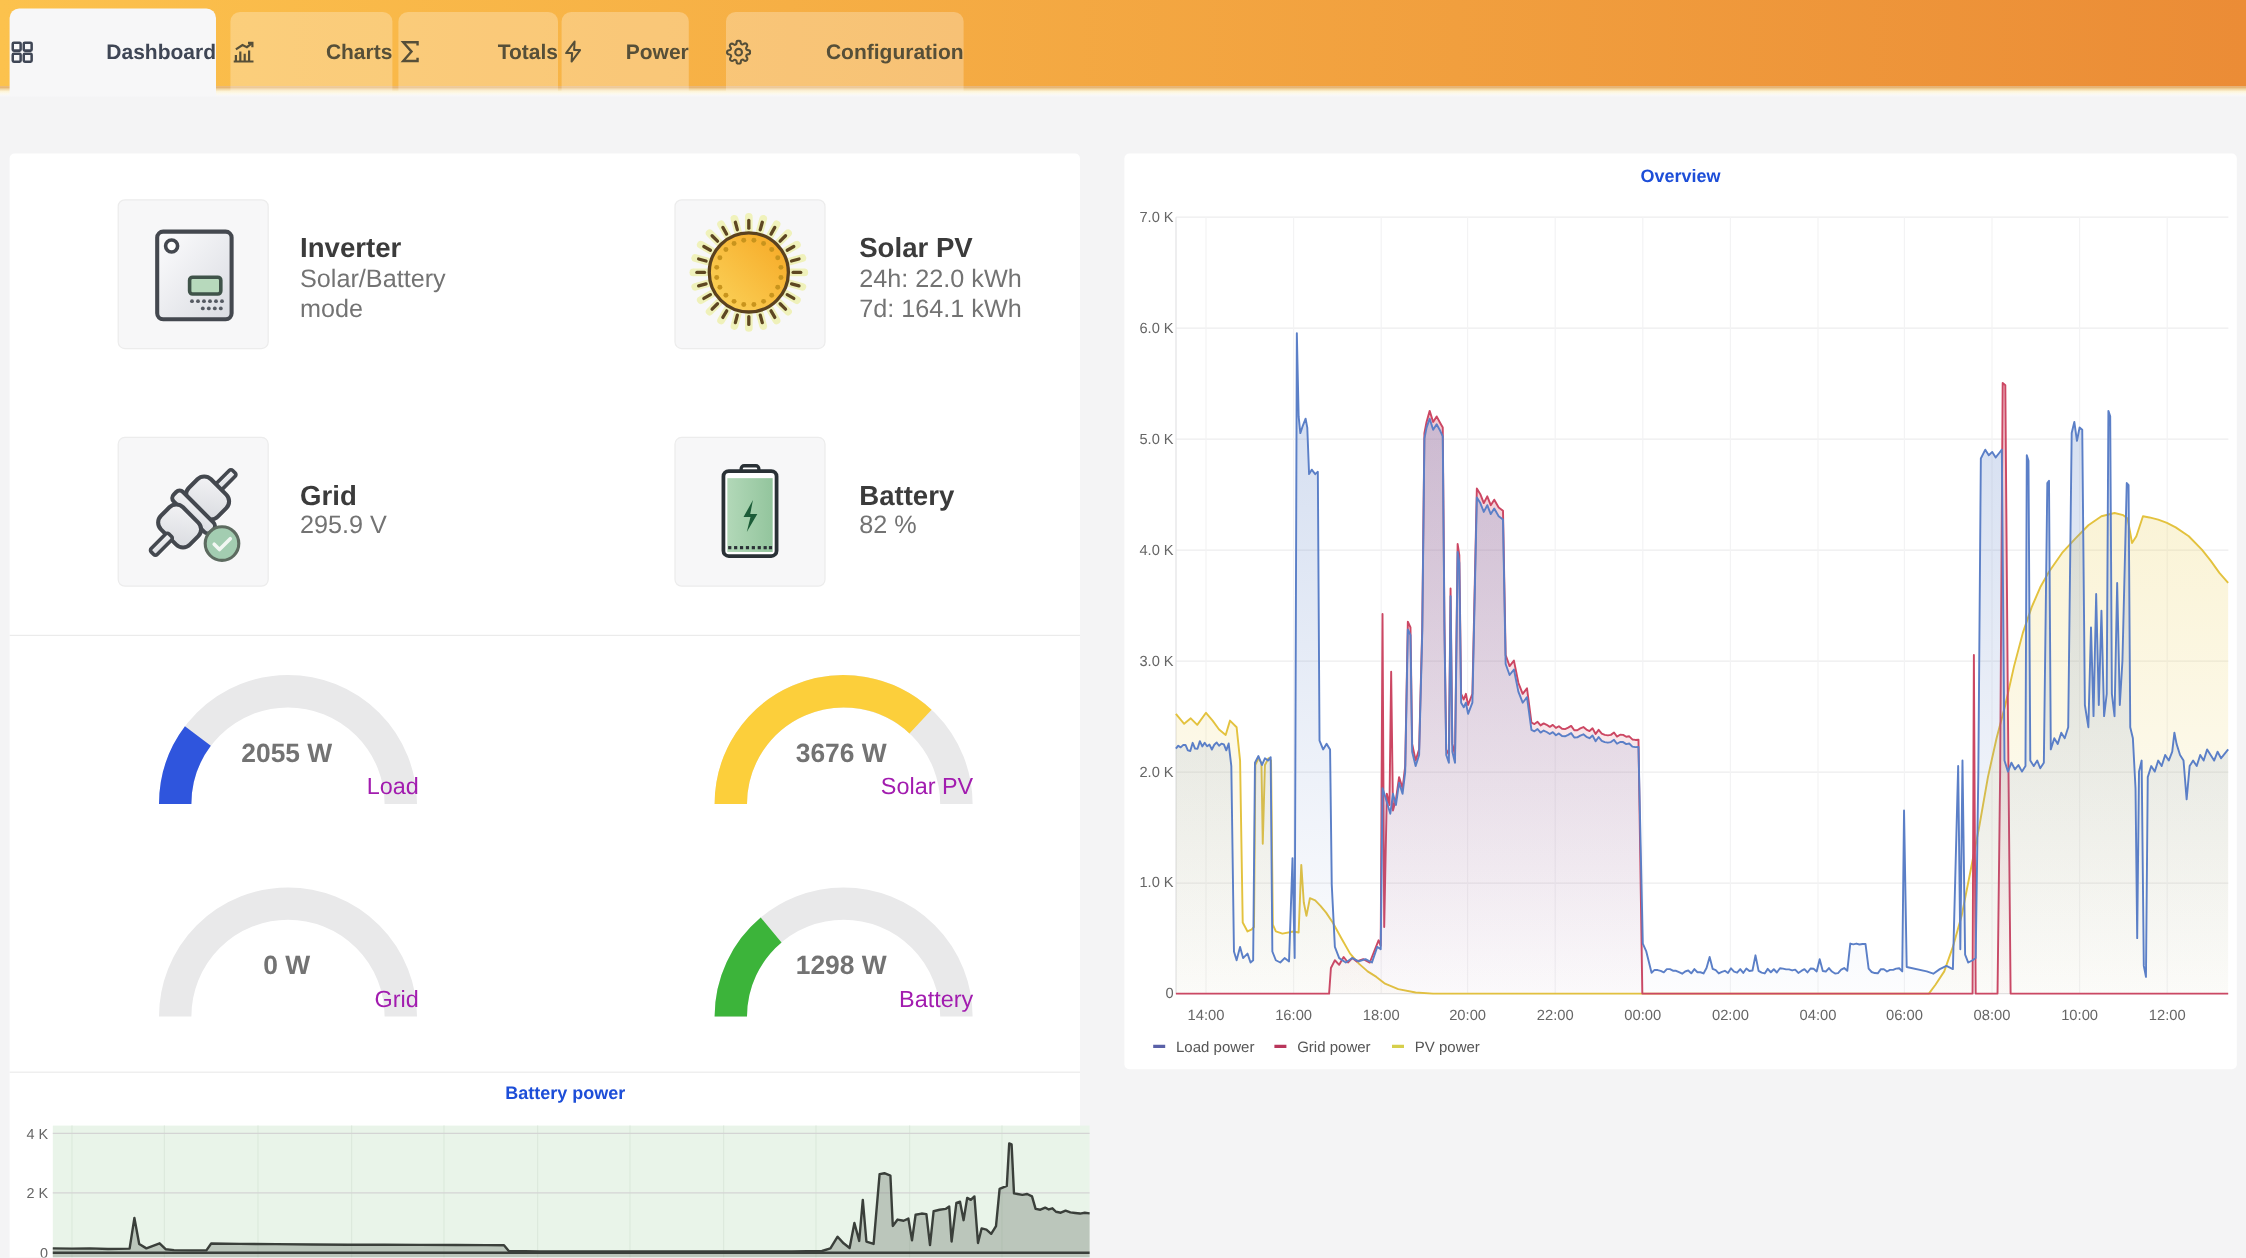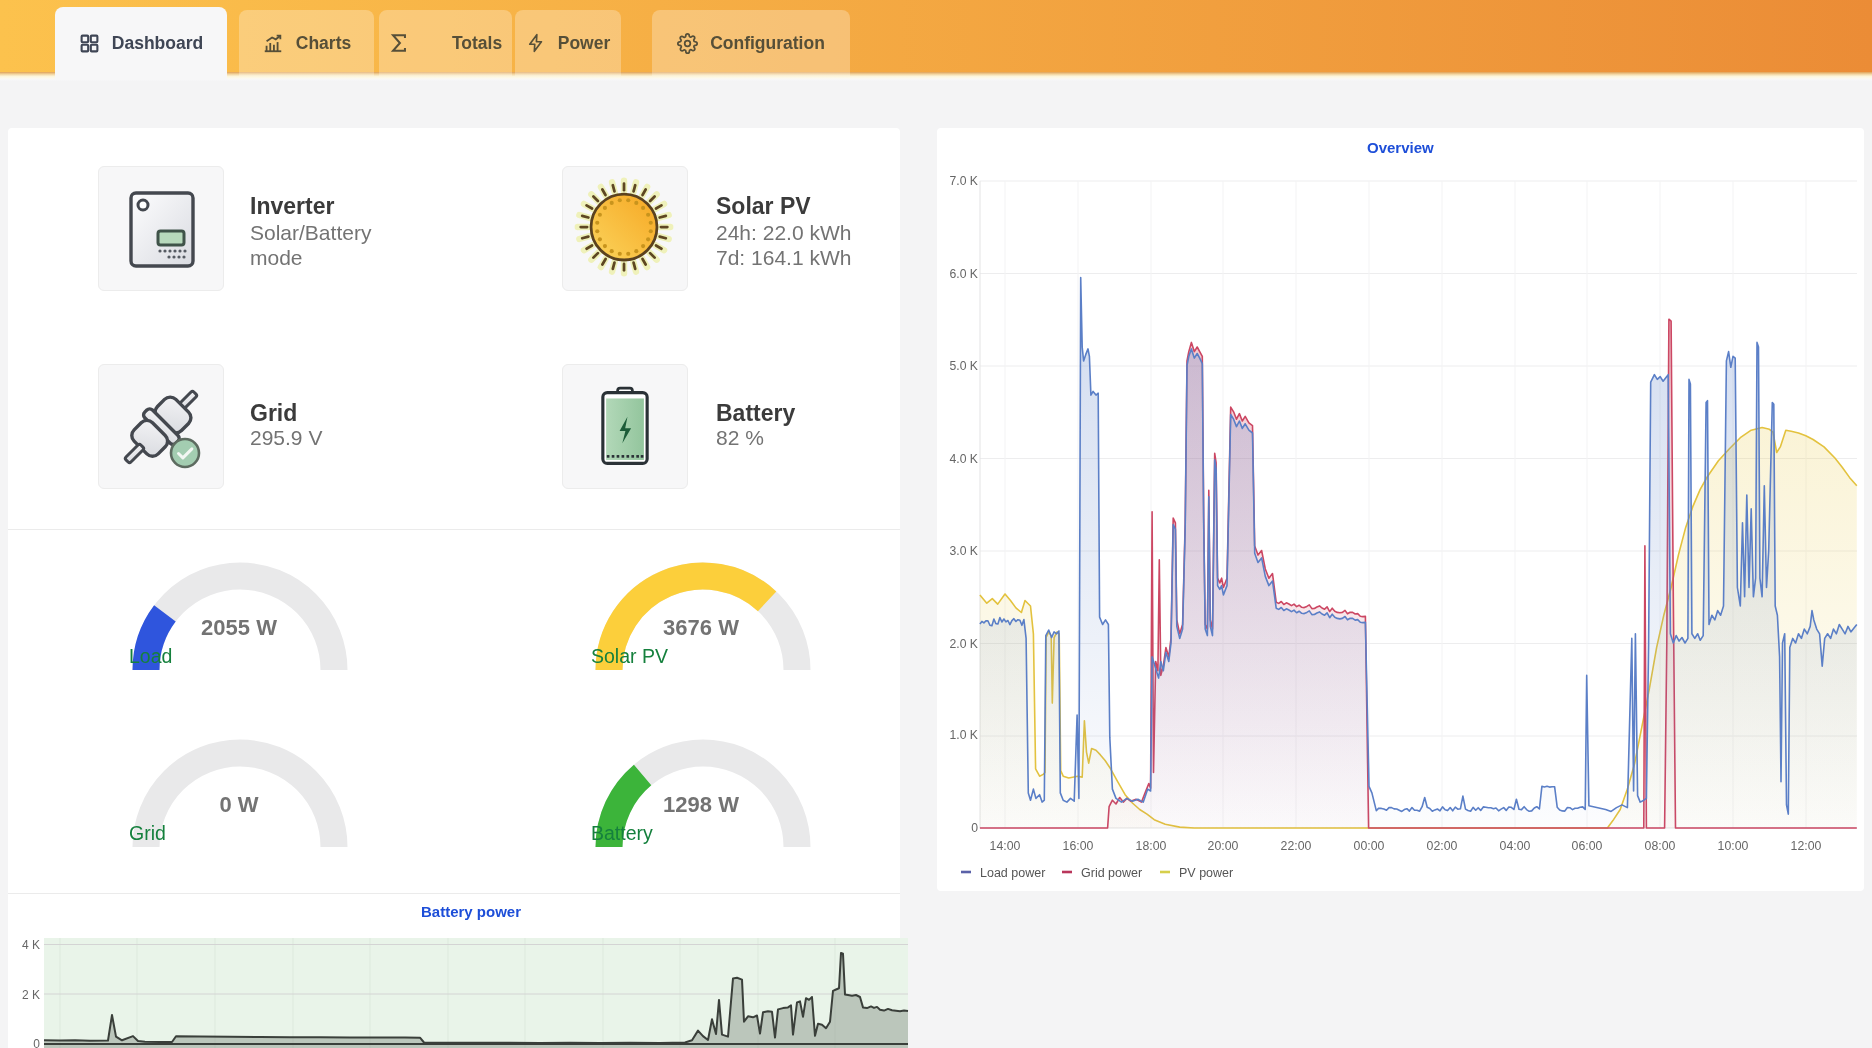--- a/index.html
+++ b/index.html
@@ -1,30 +1,30 @@
 <!DOCTYPE html>
 <html><head>
 <meta charset="utf-8">
 <style>
 * { margin:0; padding:0; box-sizing:border-box; }
 html,body { width:1872px; height:1048px; overflow:hidden; background:#f4f4f5; font-family:"Liberation Sans", sans-serif; }
 #nav { position:absolute; left:0; top:0; width:1872px; height:72px; background:linear-gradient(to right,#fcc24d,#eb8c36); }
 #navfade { position:absolute; left:0; top:72px; width:1872px; height:9px; background:linear-gradient(180deg, #dfa055 0%, #f2d6a2 25%, #fdf5da 48%, #fcf9ee 68%, #f7f7f9 88%, #f4f4f5 100%); }
-.tab { position:absolute; display:flex; align-items:center; justify-content:center; gap:12px; border-radius:8px 8px 0 0; font-size:17.5px; font-weight:bold;margin-left:47px; }
+.tab { position:absolute; display:flex; align-items:center; justify-content:space-between; gap:12px; border-radius:8px 8px 0 0; font-size:17.5px; font-weight:bold; }
 .tab.inactive { position:absolute; top:10px; height:66px; background:rgba(255,255,255,0.27); color:#564f38; }
 .tab.active { top:7px; height:73px; background:#f7f7f8; color:#3f4655; }
 .panel { position:absolute; background:#fff; }
 #leftpanel { left:8px; top:128px; width:892px; height:920px; border-radius:4px 4px 0 0; }
 #rightpanel { left:937px; top:128px; width:927px; height:763px; border-radius:4px; }
 .divider { position:absolute; left:0; width:892px; height:1px; background:#ebebeb; }
 .iconbox { position:absolute; width:126px; height:125px; background:#f7f7f8; border:1px solid #ececec; border-radius:6px; display:flex; align-items:center; justify-content:center; }
 .cardtitle { position:absolute; font-size:23px; font-weight:bold; color:#3b3b3b; }
 .cardtext { position:absolute; font-size:21px; color:#737373; line-height:25px; }
 .gaugeval { position:absolute; width:220px; text-align:center; font-size:22px; font-weight:bold; color:#737373; }
-.gaugelbl { position:absolute; width:220px; text-align:left; font-size:19.5px; color:#15803d; }
+.gaugelbl { position:absolute; width:220px; text-align:right; font-size:19.5px; color:#a21caf; }
 .charttitle { position:absolute; font-size:15px; font-weight:bold; color:#1d4ed8; }
 </style>
 </head>
 <body>
 <div id="nav"></div>
 <div id="navfade"></div>
 <div class="tab active" style="left:8px; width:172px;">
   <svg width="21" height="21" viewBox="0 0 24 24" fill="none" stroke="#3f4655" stroke-width="2.4">
       <rect x="3" y="3" width="7.5" height="7.5" rx="1"></rect>
       <rect x="13.5" y="3" width="7.5" height="7.5" rx="1"></rect>

